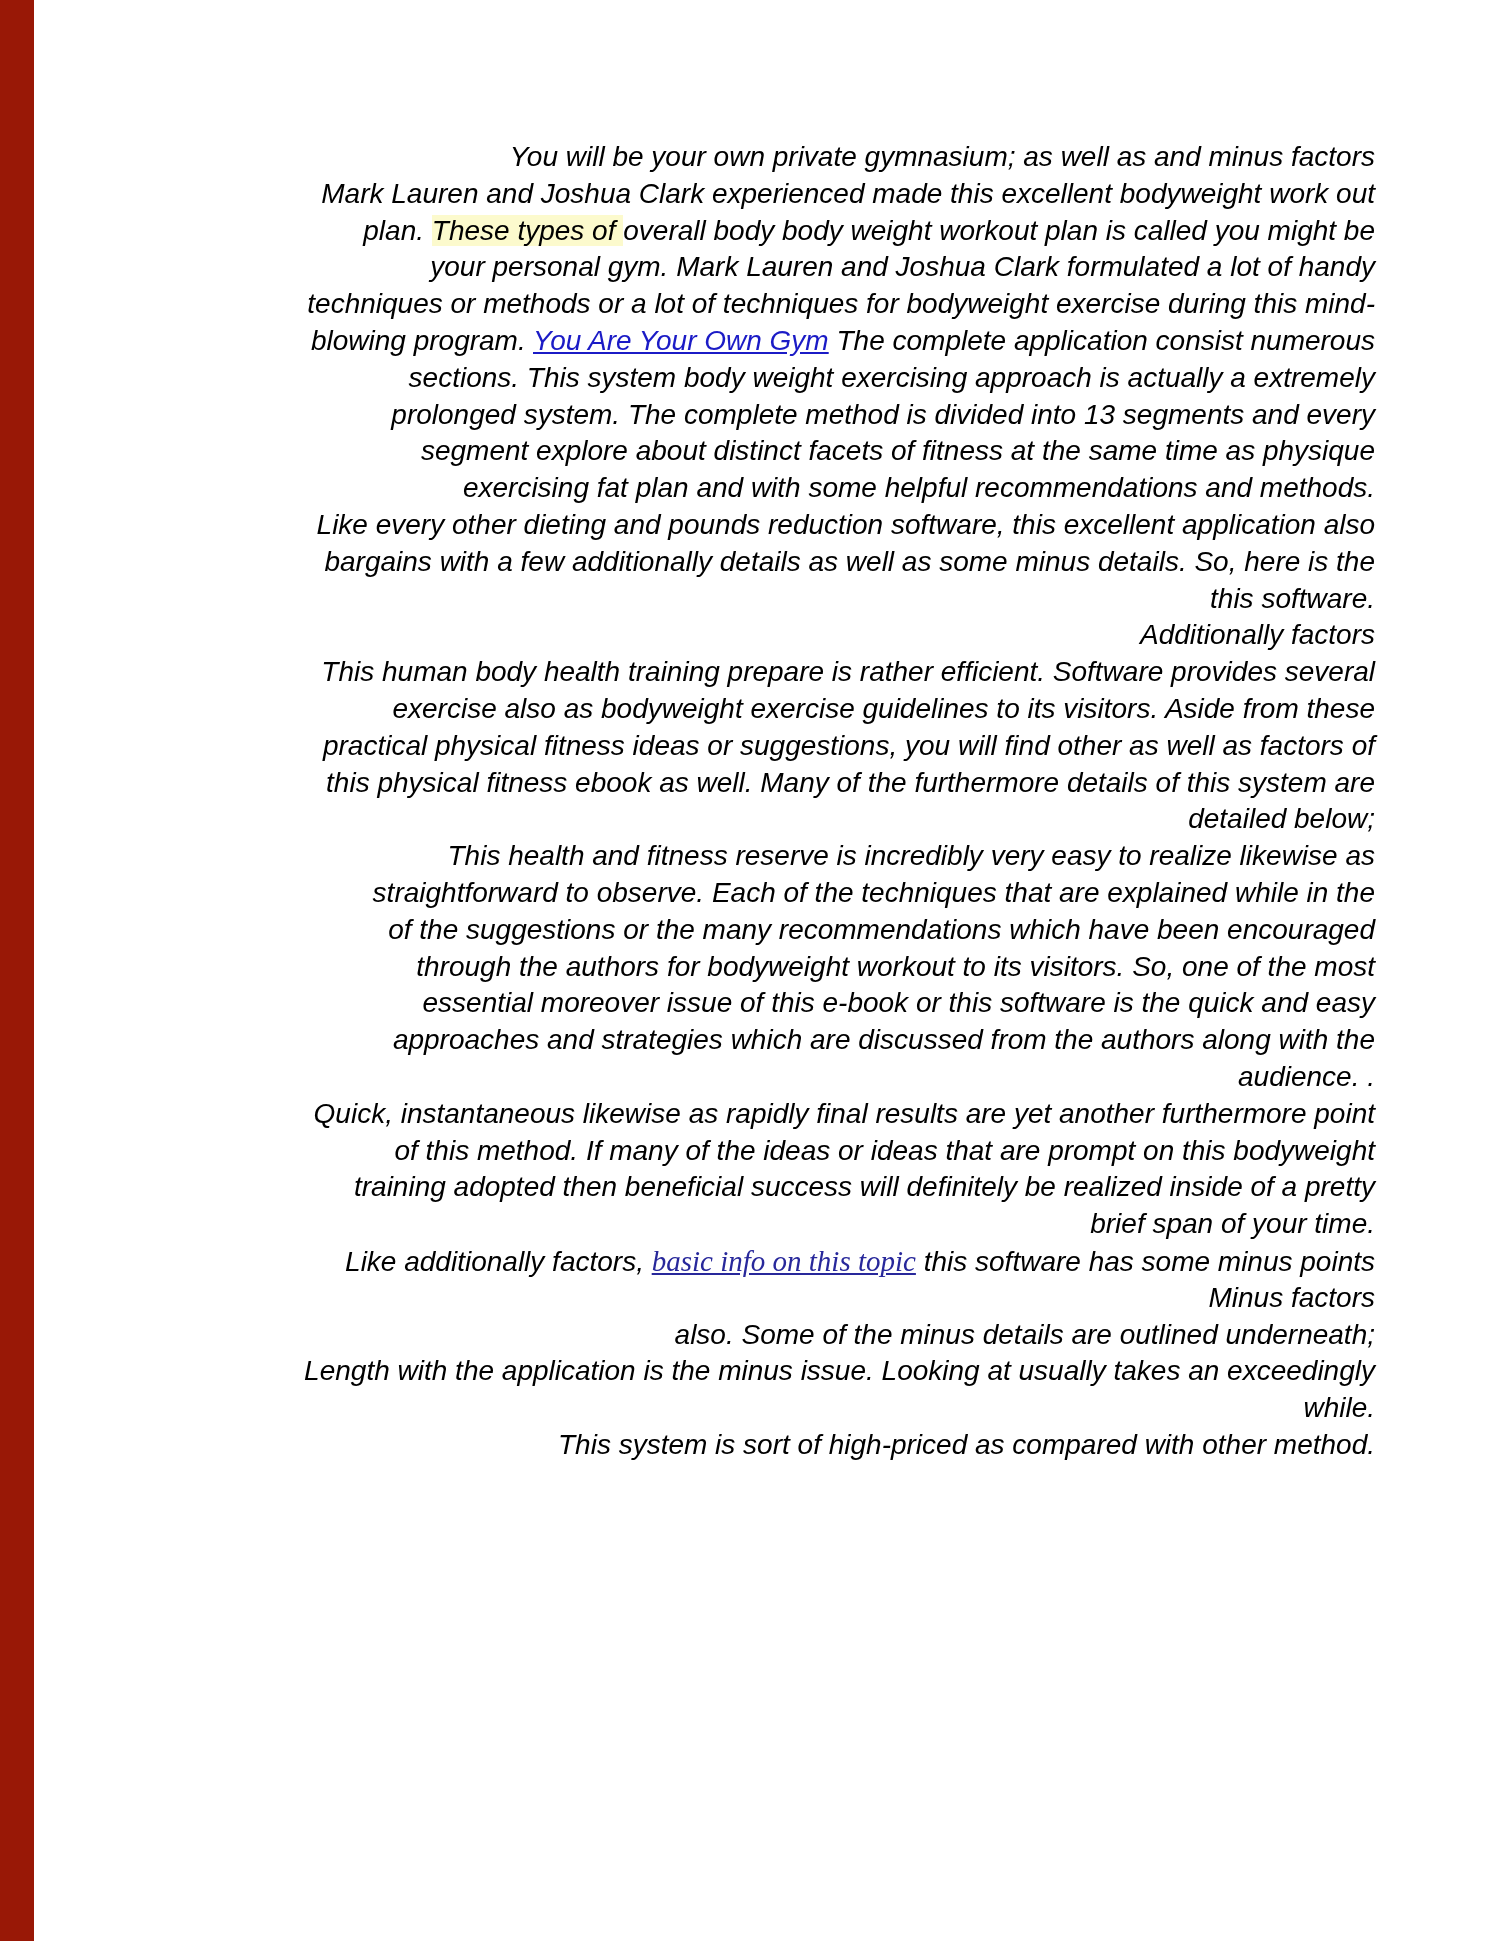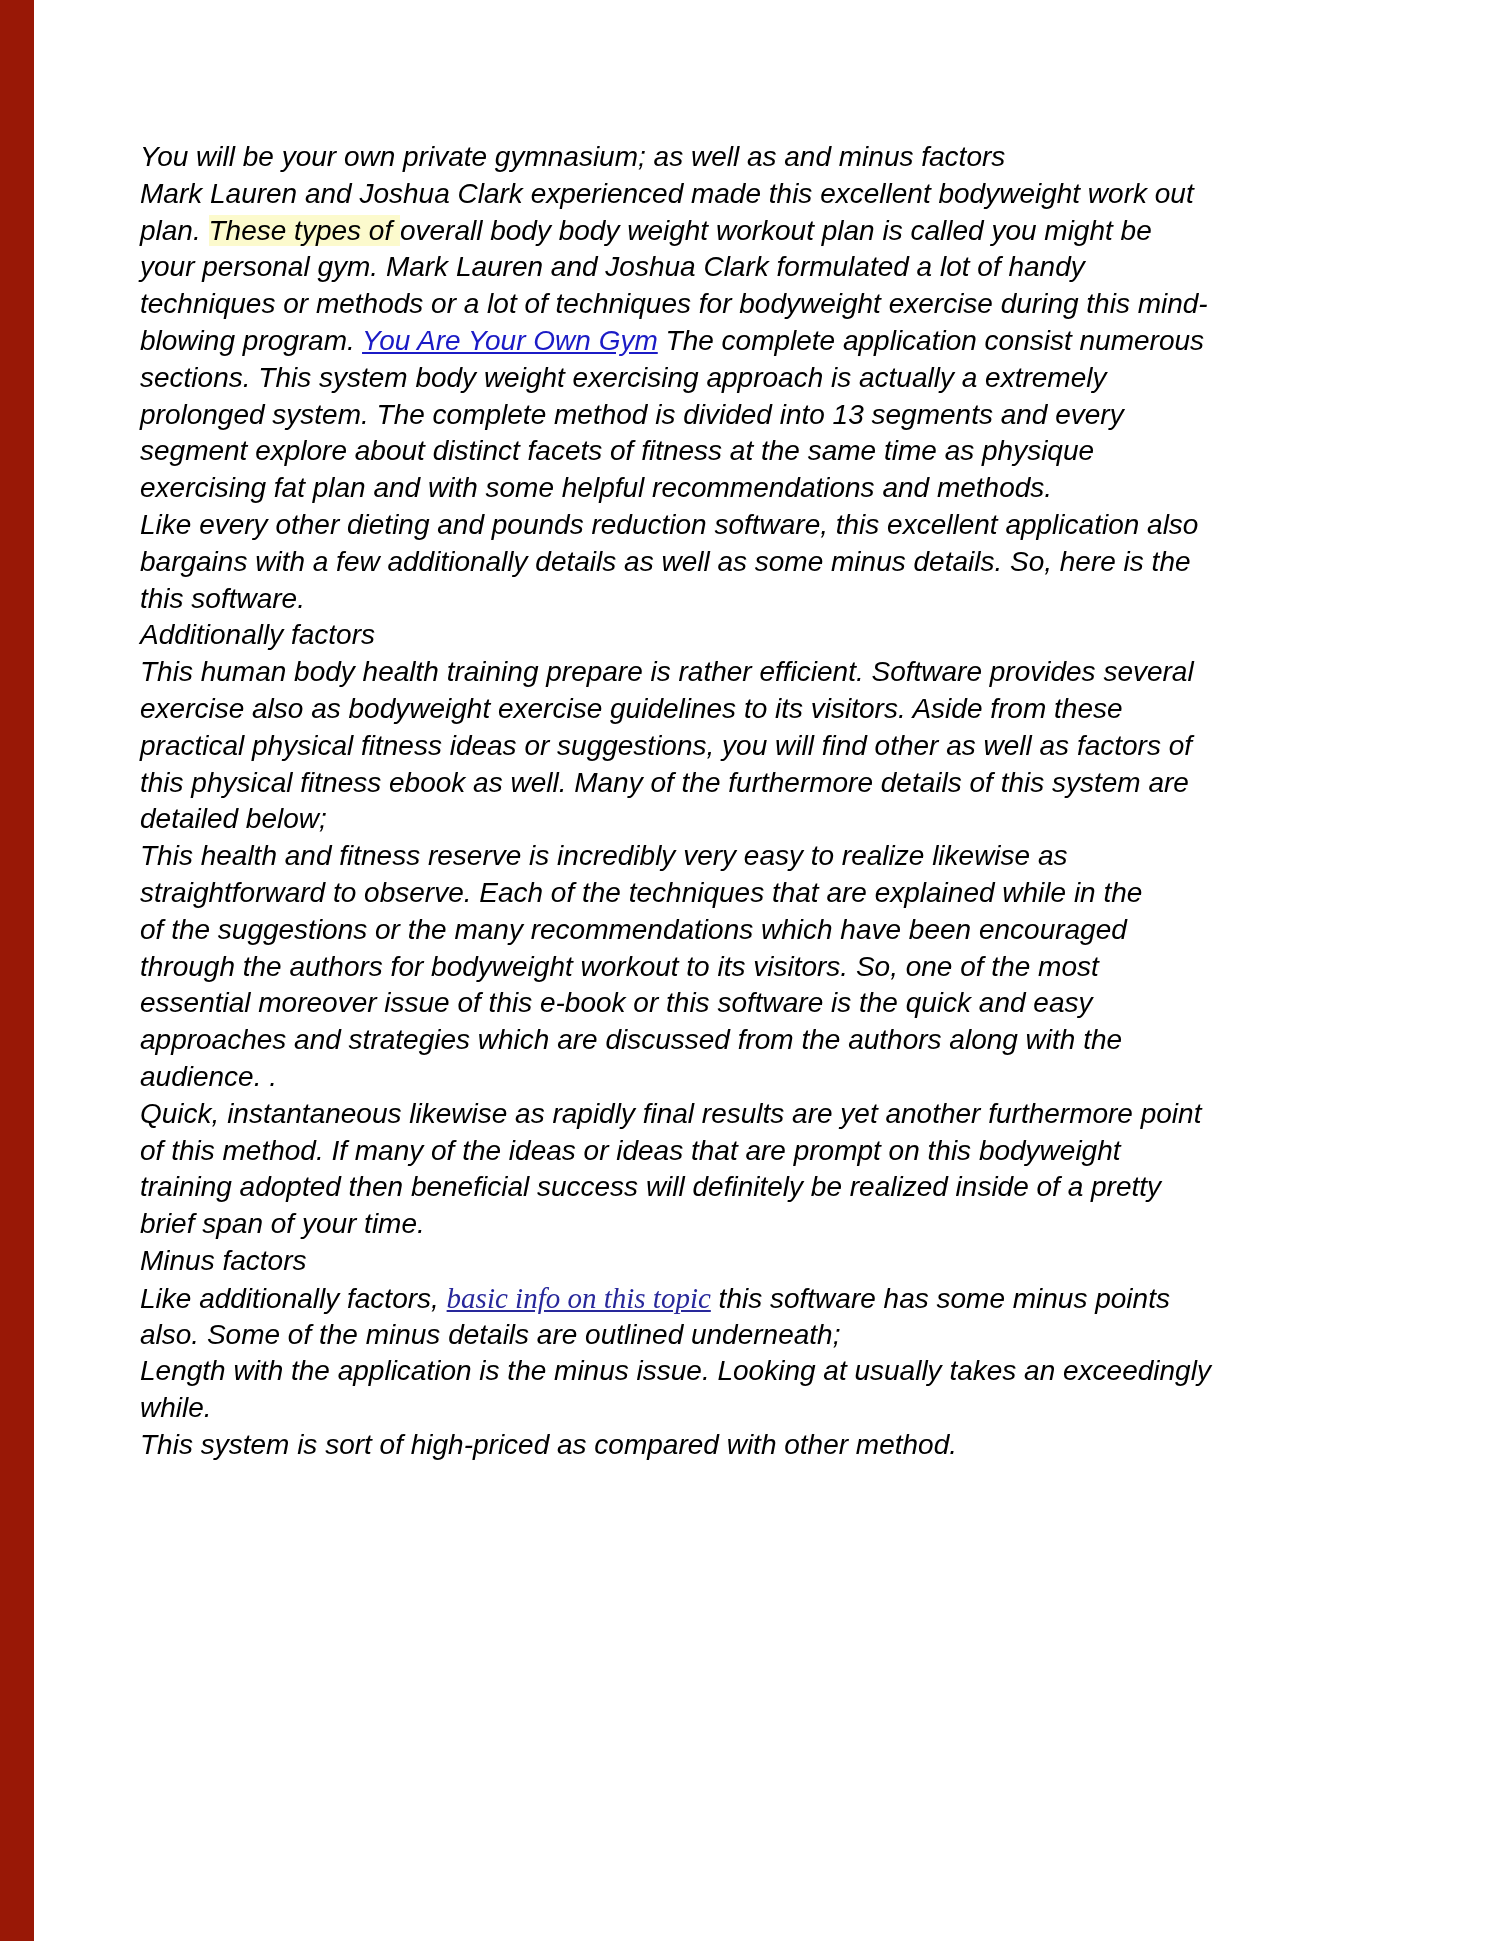--- a/index.html
+++ b/index.html
@@ -2,20 +2,21 @@
 <html style="--hl-color: #fcfacd; --lk-color: #1b1bc6; --lks-color: #28289b;"><head>
 <meta charset="utf-8">
 <style>
   html, body { margin: 0; padding: 0; }
   .page {
     position: relative;
     width: 1500px;
     height: 1941px;
     background: #ffffff;
     overflow: hidden;
+    text-align: right;
   }
   .accent-bar {
     position: absolute;
     left: 0; top: 0;
     width: 34px; height: 100%;
   }
   .doc-text {
     position: absolute;
     left: 140px;
     top: 139px;
@@ -75,20 +76,20 @@
       <div class="line"><span>straightforward to observe. Each of the techniques that are explained while in the</span></div>
       <div class="line"><span>of the suggestions or the many recommendations which have been encouraged</span></div>
       <div class="line"><span>through the authors for bodyweight workout to its visitors. So, one of the most</span></div>
       <div class="line"><span>essential moreover issue of this e-book or this software is the quick and easy</span></div>
       <div class="line"><span>approaches and strategies which are discussed from the authors along with the</span></div>
       <div class="line"><span>audience. .</span></div>
       <div class="line"><span>Quick, instantaneous likewise as rapidly final results are yet another furthermore point</span></div>
       <div class="line"><span>of this method. If many of the ideas or ideas that are prompt on this bodyweight</span></div>
       <div class="line"><span>training adopted then beneficial success will definitely be realized inside of a pretty</span></div>
       <div class="line"><span>brief span of your time.</span></div>
+      <div class="line"><span>Like additionally factors, </span><span class="seg-lks">basic info on this topic</span><span> this software has some minus points</span></div>
       <div class="line"><span>Minus factors</span></div>
-      <div class="line"><span>Like additionally factors, </span><span class="seg-lks">basic info on this topic</span><span> this software has some minus points</span></div>
       <div class="line"><span>also. Some of the minus details are outlined underneath;</span></div>
       <div class="line"><span>Length with the application is the minus issue. Looking at usually takes an exceedingly</span></div>
       <div class="line"><span>while.</span></div>
       <div class="line"><span>This system is sort of high-priced as compared with other method.</span></div>
     </div>
 </div>
 
 </body></html>

